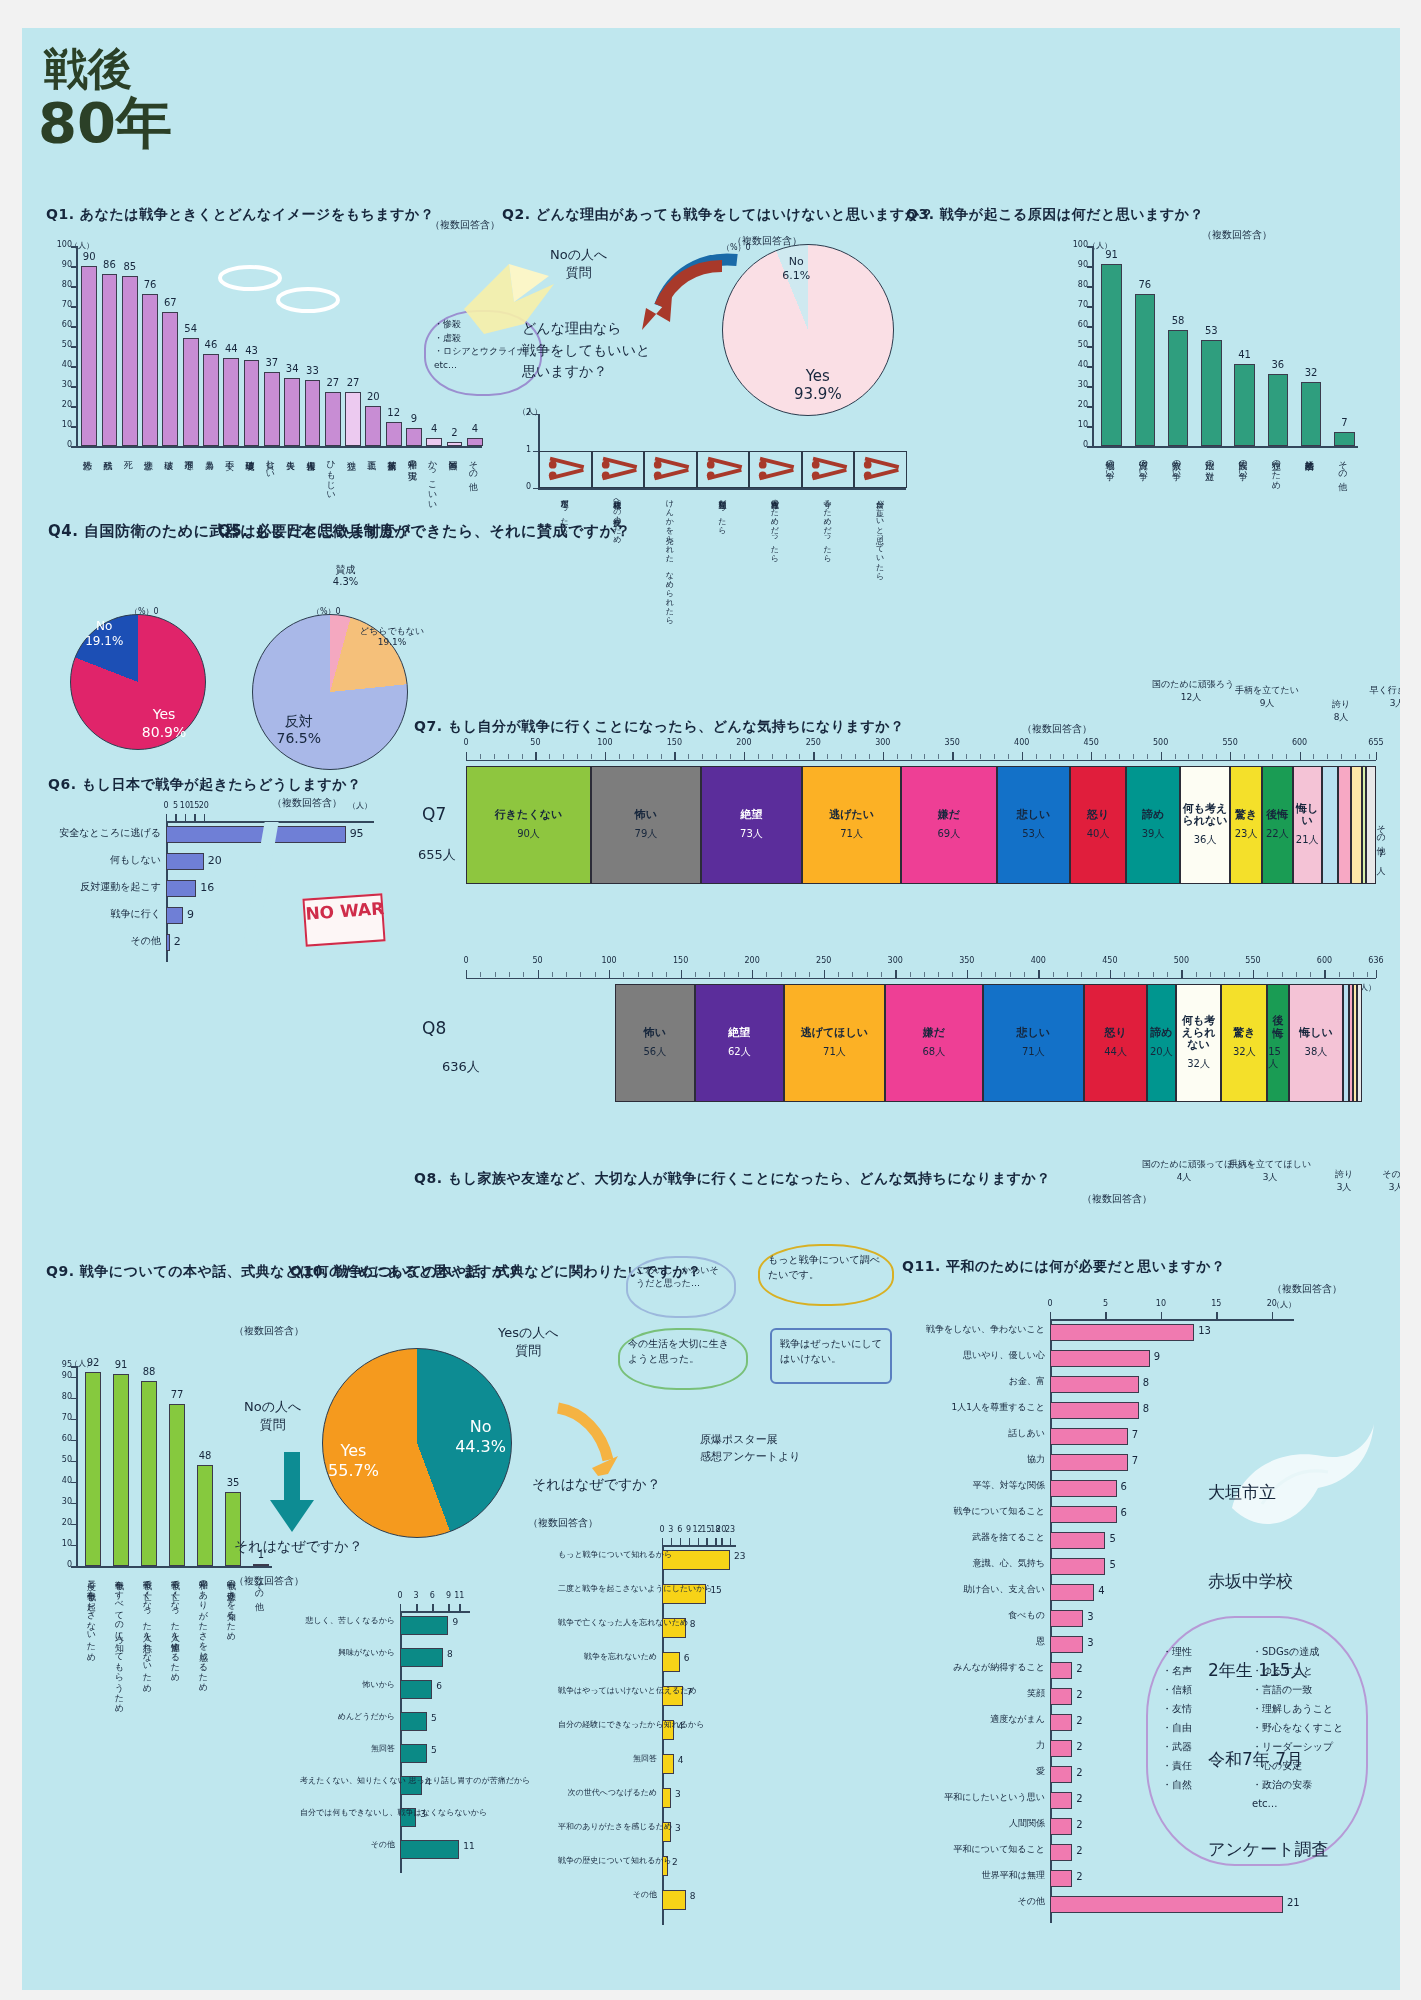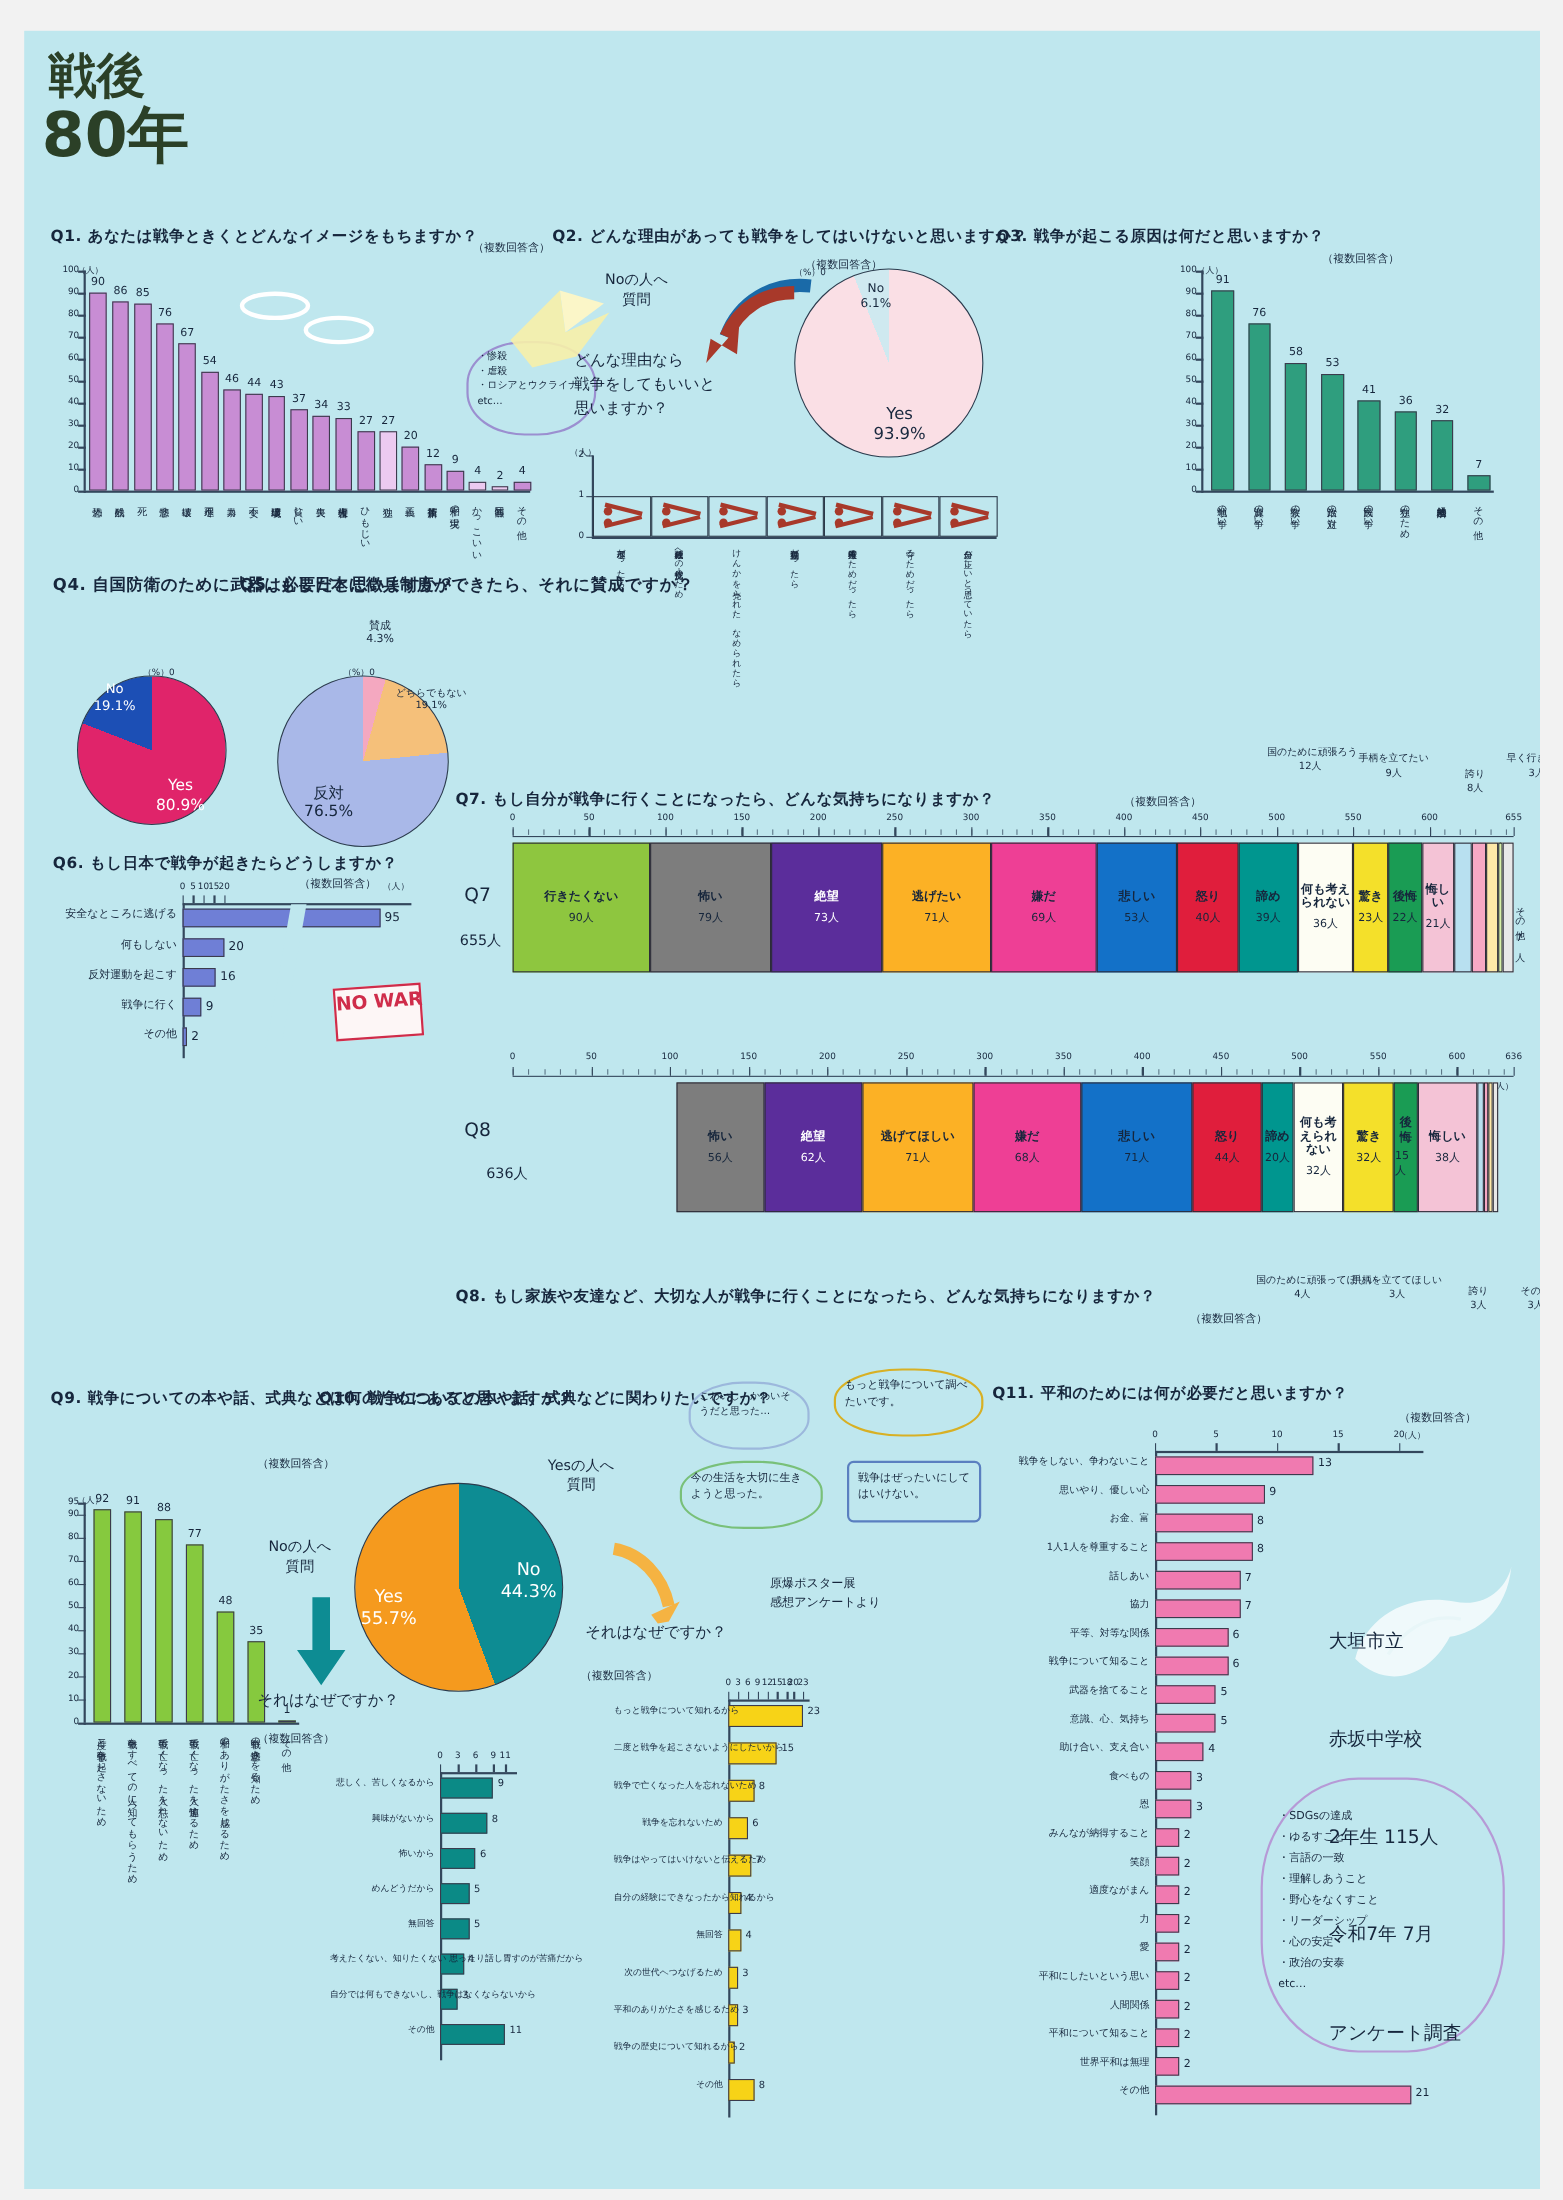--- a/index.html
+++ b/index.html
@@ -329,21 +329,21 @@
       <div class="t tiny" style="left:117.45454545454545px;top:-13px;width:20px;text-align:center;">5</div>
       <div class="axis" style="left:136.9090909090909px;top:0;width:1.4px;height:7px;"></div>
       <div class="t tiny" style="left:126.9090909090909px;top:-13px;width:20px;text-align:center;">10</div>
       <div class="axis" style="left:146.36363636363637px;top:0;width:1.4px;height:7px;"></div>
       <div class="t tiny" style="left:136.36363636363637px;top:-13px;width:20px;text-align:center;">15</div>
       <div class="axis" style="left:155.8181818181818px;top:0;width:1.4px;height:7px;"></div>
       <div class="t tiny" style="left:145.8181818181818px;top:-13px;width:20px;text-align:center;">20</div>
       <div class="axis" style="left:118px;top:7px;width:208px;height:1.5px;"></div>
       <div class="axis" style="left:118px;top:7px;width:1.5px;height:141px;"></div>
       <div class="bar" style="left:118px;top:12px;width:179.63636363636363px;height:17px;background:#6f7fd6;"></div>
-      <div class="t" style="left:0;top:13px;width:113px;text-align:right;font-size:10px;color:#16263c;line-height:1.1;font-family:Liberation Mono, monospace;">安全なところに逃げる</div>
+      <div class="t" style="left:0;top:13px;width:113px;text-align:right;font-size:10px;color:#16263c;line-height:1.1;">安全なところに逃げる</div>
       <div class="t" style="left:301.6363636363636px;top:13px;font-size:11px;color:#16263c;">95</div>
       <div class="bar" style="left:118px;top:39px;width:37.81818181818182px;height:17px;background:#6f7fd6;"></div>
       <div class="t" style="left:0;top:40px;width:113px;text-align:right;font-size:10px;color:#16263c;line-height:1.1;">何もしない</div>
       <div class="t" style="left:159.8181818181818px;top:40px;font-size:11px;color:#16263c;">20</div>
       <div class="bar" style="left:118px;top:66px;width:30.254545454545454px;height:17px;background:#6f7fd6;"></div>
       <div class="t" style="left:0;top:67px;width:113px;text-align:right;font-size:10px;color:#16263c;line-height:1.1;">反対運動を起こす</div>
       <div class="t" style="left:152.25454545454545px;top:67px;font-size:11px;color:#16263c;">16</div>
       <div class="bar" style="left:118px;top:93px;width:17.01818181818182px;height:17px;background:#6f7fd6;"></div>
       <div class="t" style="left:0;top:94px;width:113px;text-align:right;font-size:10px;color:#16263c;line-height:1.1;">戦争に行く</div>
       <div class="t" style="left:139.01818181818183px;top:94px;font-size:11px;color:#16263c;">9</div>
@@ -931,20 +931,30 @@
       <div class="t" style="left:0;top:559px;width:143px;text-align:right;font-size:9px;color:#16263c;line-height:1.1;">世界平和は無理</div>
       <div class="t" style="left:174.1818181818182px;top:559px;font-size:10px;color:#16263c;">2</div>
       <div class="bar" style="left:148px;top:584px;width:232.9090909090909px;height:17px;background:#f07ab0;"></div>
       <div class="t" style="left:0;top:585px;width:143px;text-align:right;font-size:9px;color:#16263c;line-height:1.1;">その他</div>
       <div class="t" style="left:384.9090909090909px;top:585px;font-size:10px;color:#16263c;">21</div>
       <div class="t tiny" style="left:370px;top:-13px;">（人）</div>
     </div>
   <div class="bubble" style="left:1124px; top:1588px; width:222px; height:250px; border-color:#b69ad6; border-radius:40%;
               display:flex; flex-wrap:wrap; align-content:flex-start; padding:24px 14px; font-size:10px; line-height:1.9;">
     <div id="q11notes" style="display:flex; width:100%; gap:10px;">
+        <div style="flex:1;">
+          <div>・理性</div>
+          <div>・名声</div>
+          <div>・信頼</div>
+          <div>・友情</div>
+          <div>・自由</div>
+          <div>・武器</div>
+          <div>・責任</div>
+          <div>・自然</div>
+        </div>
         <div style="flex:1.25;">
           <div>・SDGsの達成</div>
           <div>・ゆるすこと</div>
           <div>・言語の一致</div>
           <div>・理解しあうこと</div>
           <div>・野心をなくすこと</div>
           <div>・リーダーシップ</div>
           <div>・心の安定</div>
           <div>・政治の安泰</div>
           <div>etc…</div>

